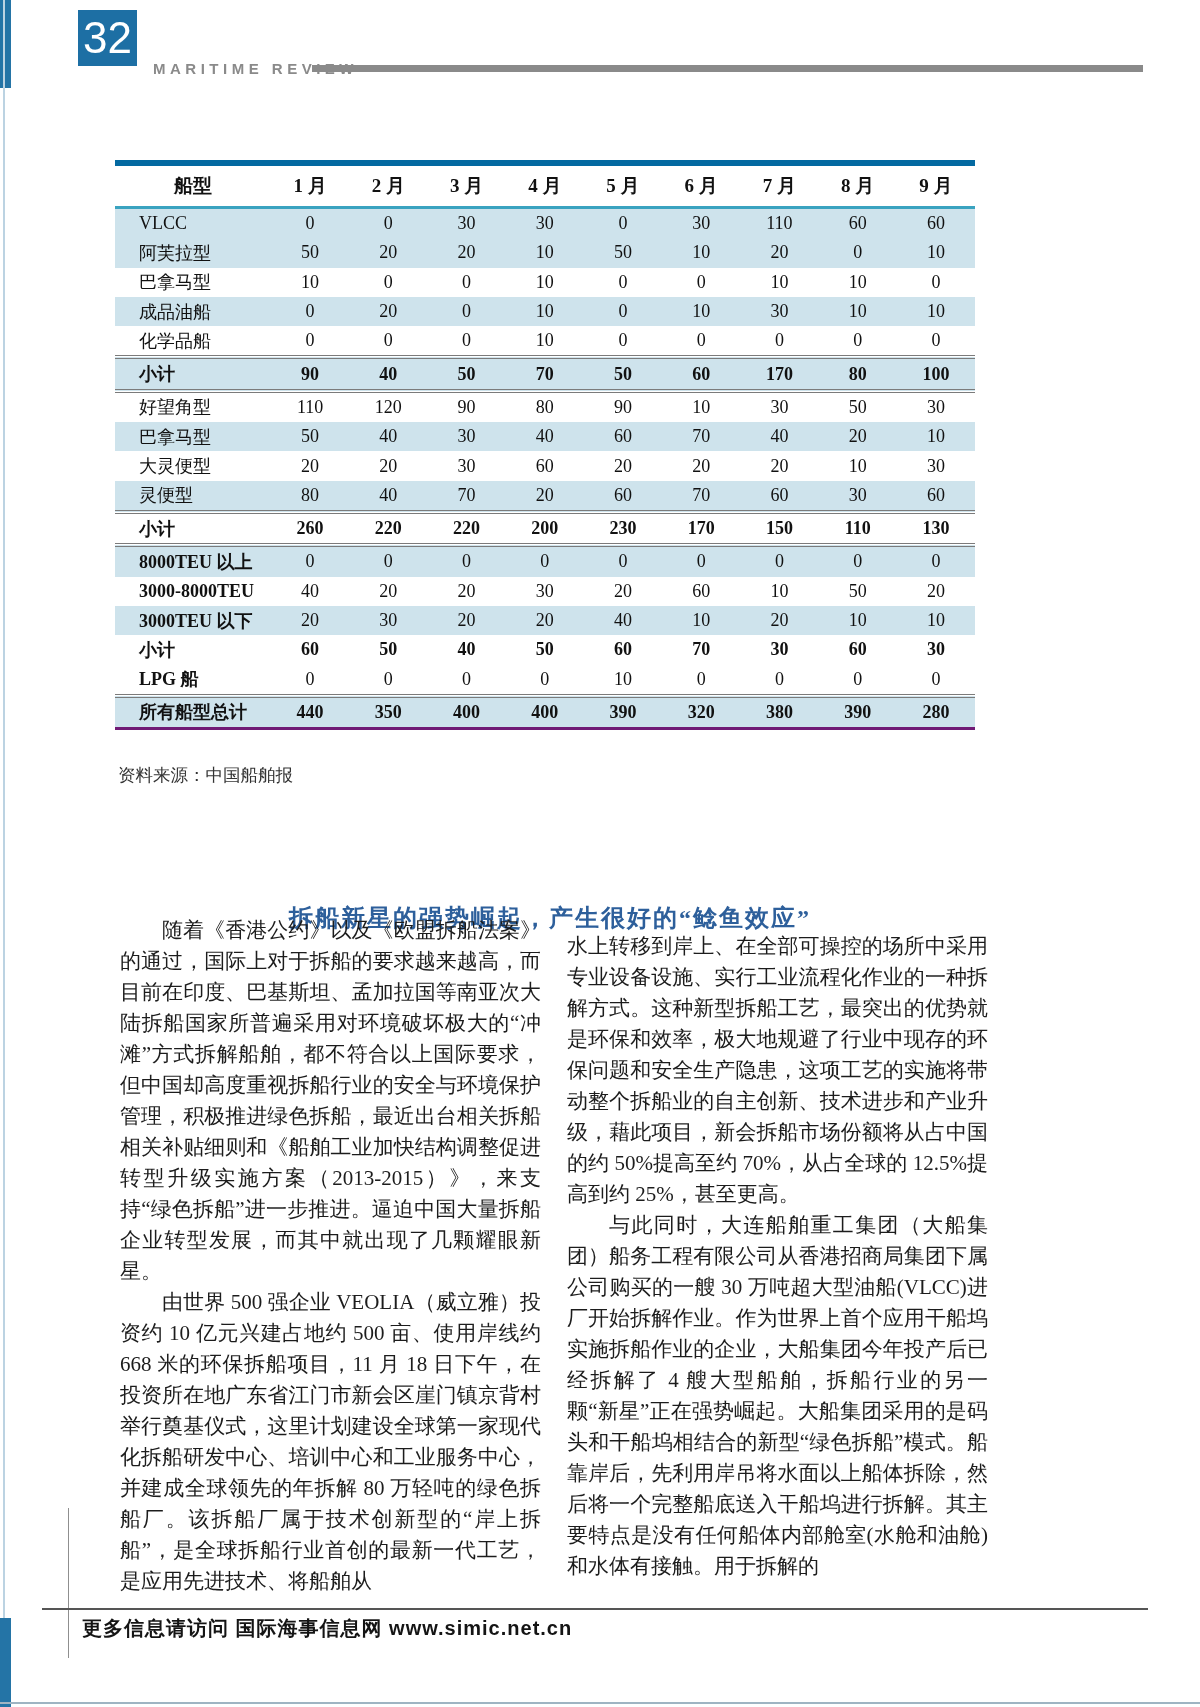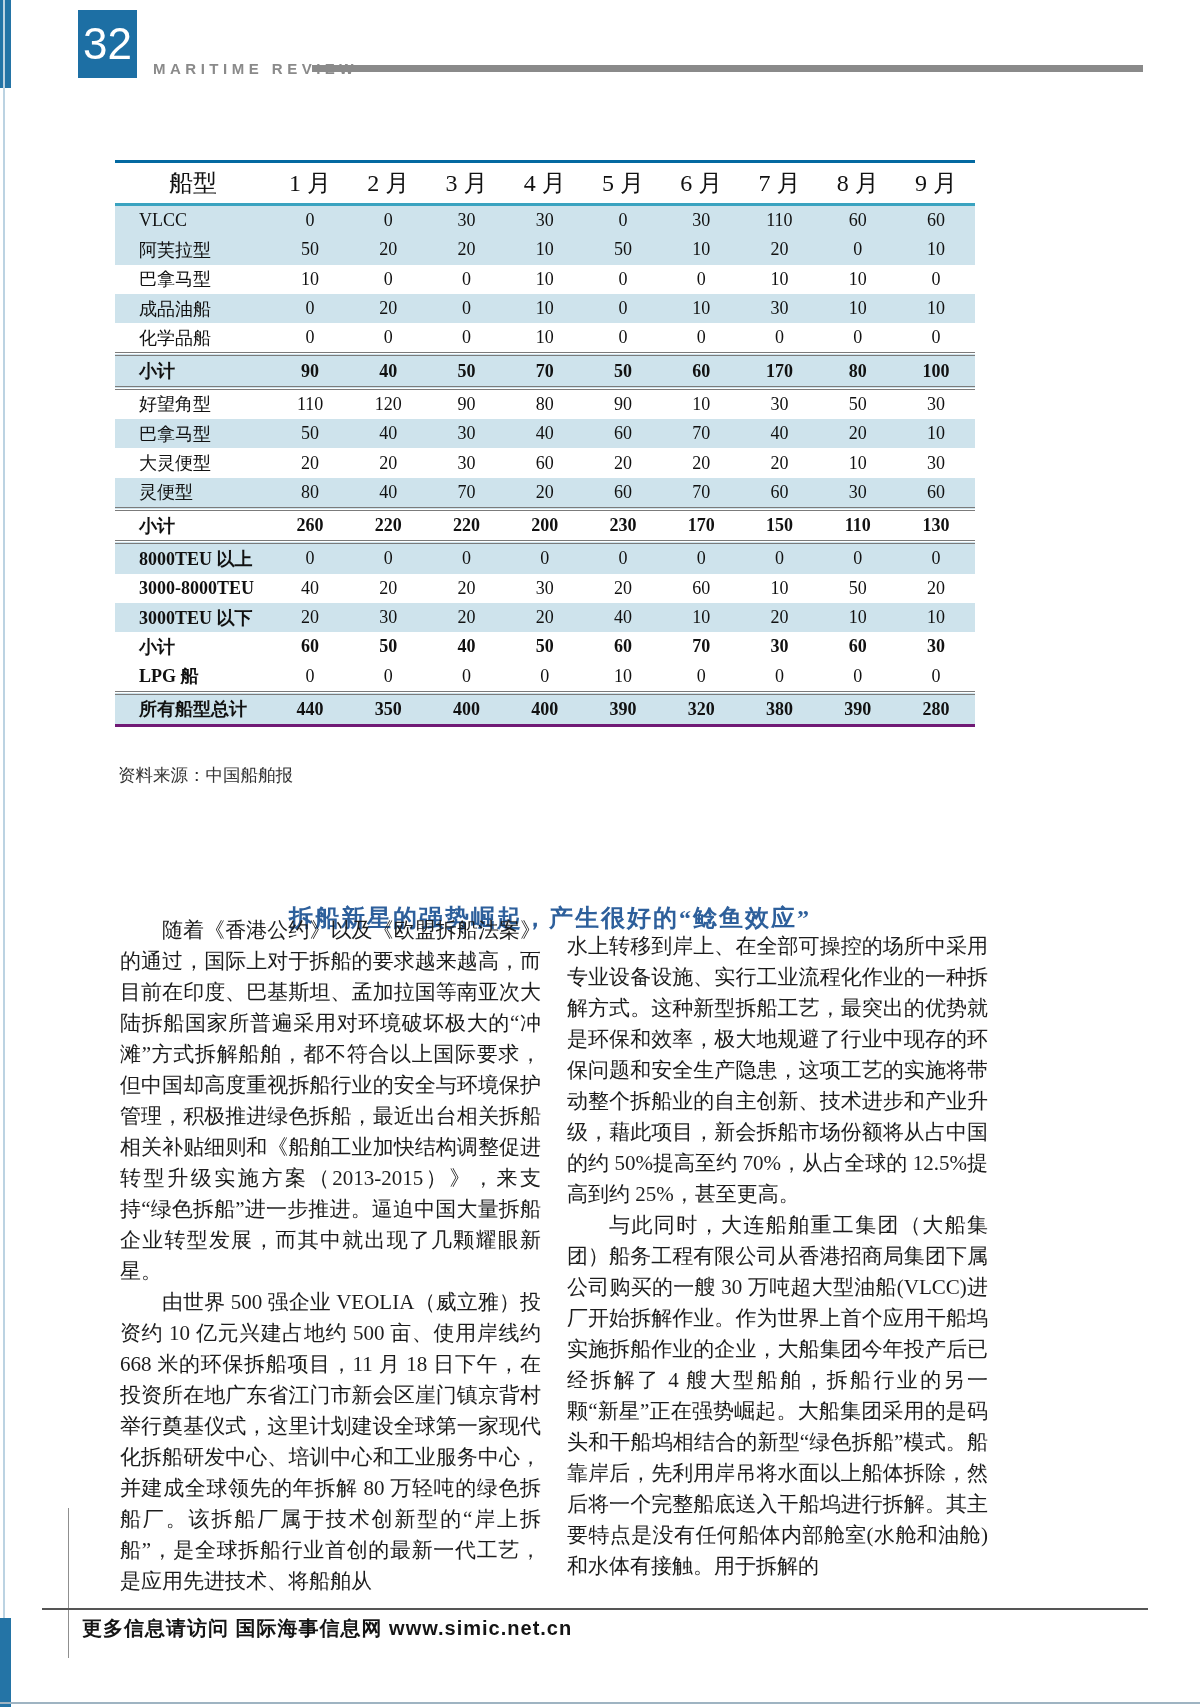--- a/index.html
+++ b/index.html
@@ -8,21 +8,21 @@
     font-family:"Liberation Serif","DejaVu Serif",serif;color:#1c1c1c;overflow:hidden;
   }
   
   .edge-top{position:absolute;left:0;top:0;width:11px;height:88px;background:#2474a6;}
   .edge-mid{position:absolute;left:3px;top:0;width:2px;height:1707px;background:#bcd3e2;}
   .edge-bottom{position:absolute;left:0;top:1618px;width:11px;height:89px;background:#2474a6;}
   .edge-bottom-line{position:absolute;left:0;top:1702px;width:1200px;height:2px;background:#9fb4c2;}
 
   
   .pagenum{
-    position:absolute;left:78px;top:10px;width:59px;height:68px;background:#1d6fa4;color:#fff;
+    position:absolute;left:78px;top:10px;width:59px;height:56px;background:#1d6fa4;color:#fff;
     font-family:"Liberation Sans","DejaVu Sans",sans-serif;font-size:44px;
     display:flex;align-items:center;justify-content:center;text-align:right;
   }
   .brand-cn{
     position:absolute;left:152px;top:8px;color:#1d6fa4;font-size:46px;font-weight:bold;font-style:italic;
     letter-spacing:9px;font-family:"Liberation Serif","DejaVu Serif",serif;white-space:nowrap;
   }
   .brand-en{
     position:absolute;left:153px;top:60px;color:#8a8a8a;font-weight:bold;font-size:15px;letter-spacing:4.5px;
     font-family:"Liberation Sans","DejaVu Sans",sans-serif;white-space:nowrap;
@@ -32,22 +32,22 @@
   
   .table-title{
     position:absolute;left:115px;top:133px;width:860px;text-align:center;
     font-weight:bold;font-size:19px;color:#000;
   }
   table.demo{
     position:absolute;left:115px;top:160px;width:860px;border-collapse:collapse;
     font-size:18px;color:#111;
   }
   table.demo th{
-    height:40px;font-size:24px;font-weight:normal;text-align:center;
-    border-top:3px solid #0369a1;border-bottom:3px solid #3aa3c0;background:#fff;padding:0;
+    height:40px;font-size:19px;font-weight:bold;text-align:center;
+    border-top:6px solid #0369a1;border-bottom:3px solid #3aa3c0;background:#fff;padding:0;
   }
   table.demo td{height:29.3px;text-align:center;padding:0;}
   table.demo th:first-child,table.demo td:first-child{width:132px;text-align:left;padding-left:24px;}
   table.demo th:first-child{text-align:center;padding-left:0;}
   tr.shaded td{background:#cee3ec;}
   tr.boldrow td{font-weight:bold;}
   td.lbl-bold{font-weight:bold;}
   tr.sep-top td{border-top:4px double #7b7b7b;}
   tr.sep-bottom td{border-bottom:4px double #7b7b7b;}
   table.demo tr:last-child td{border-bottom:3px solid #701a75;font-family:Liberation Serif, serif;}

